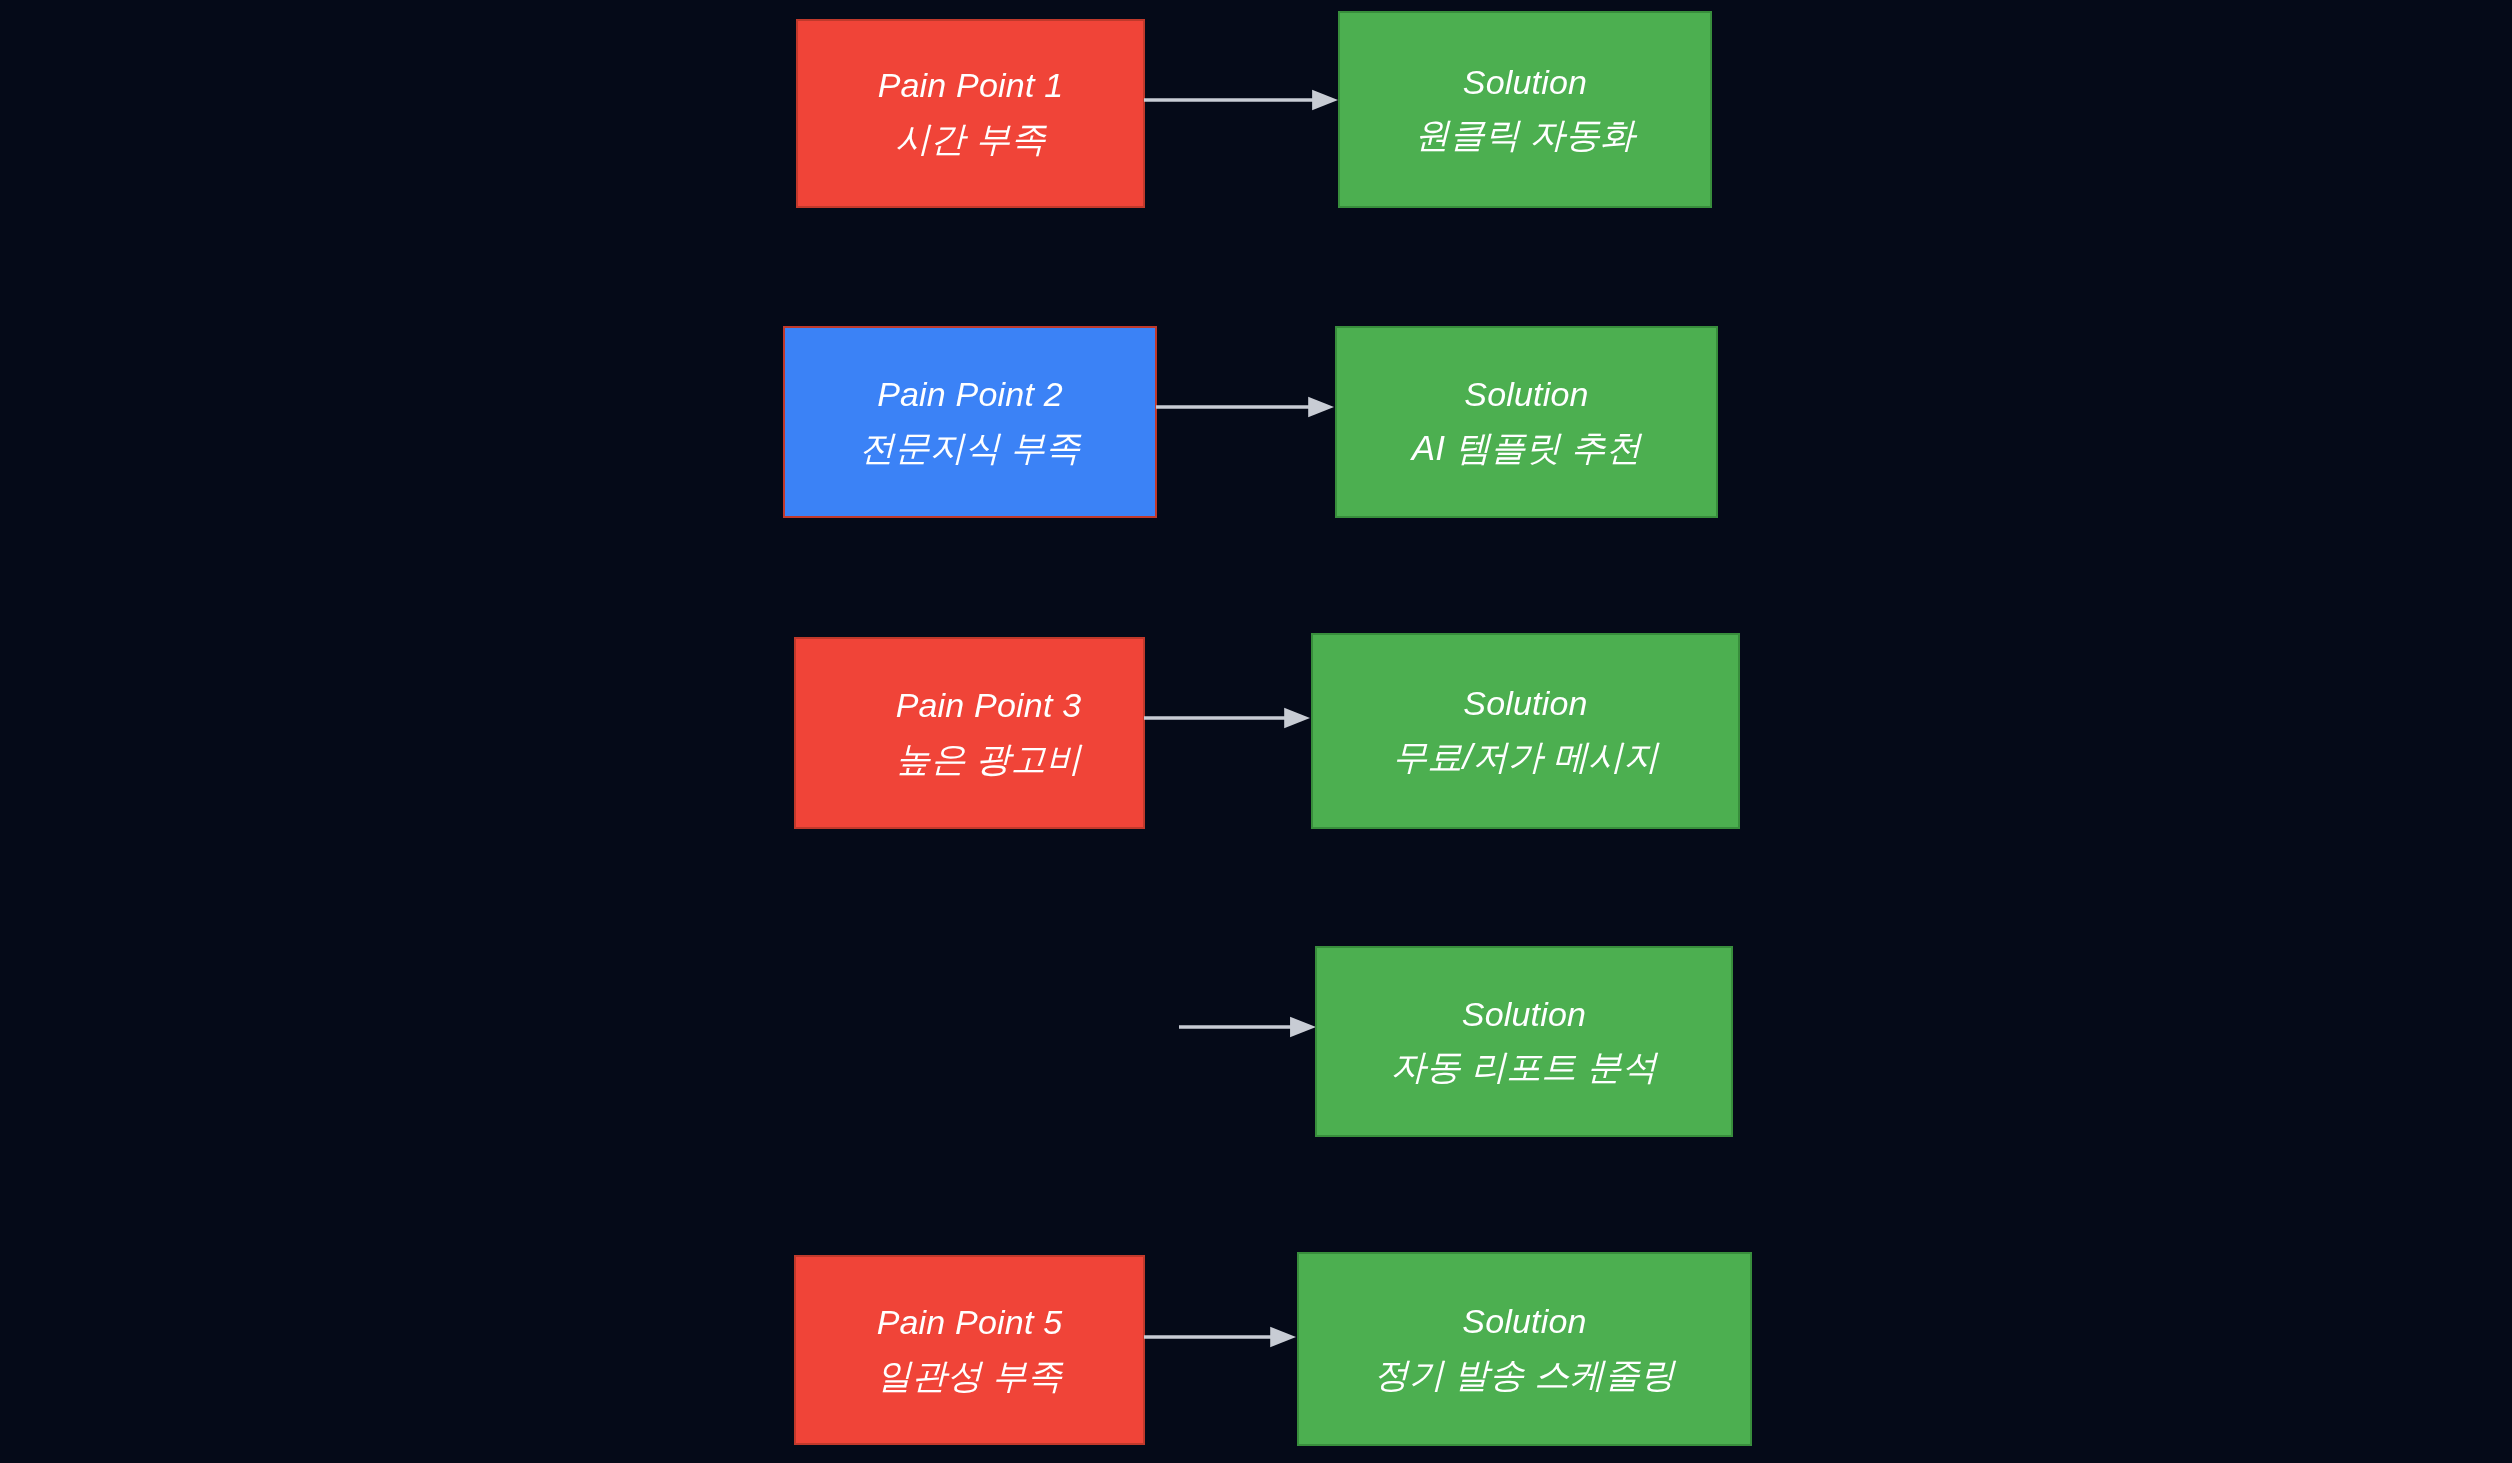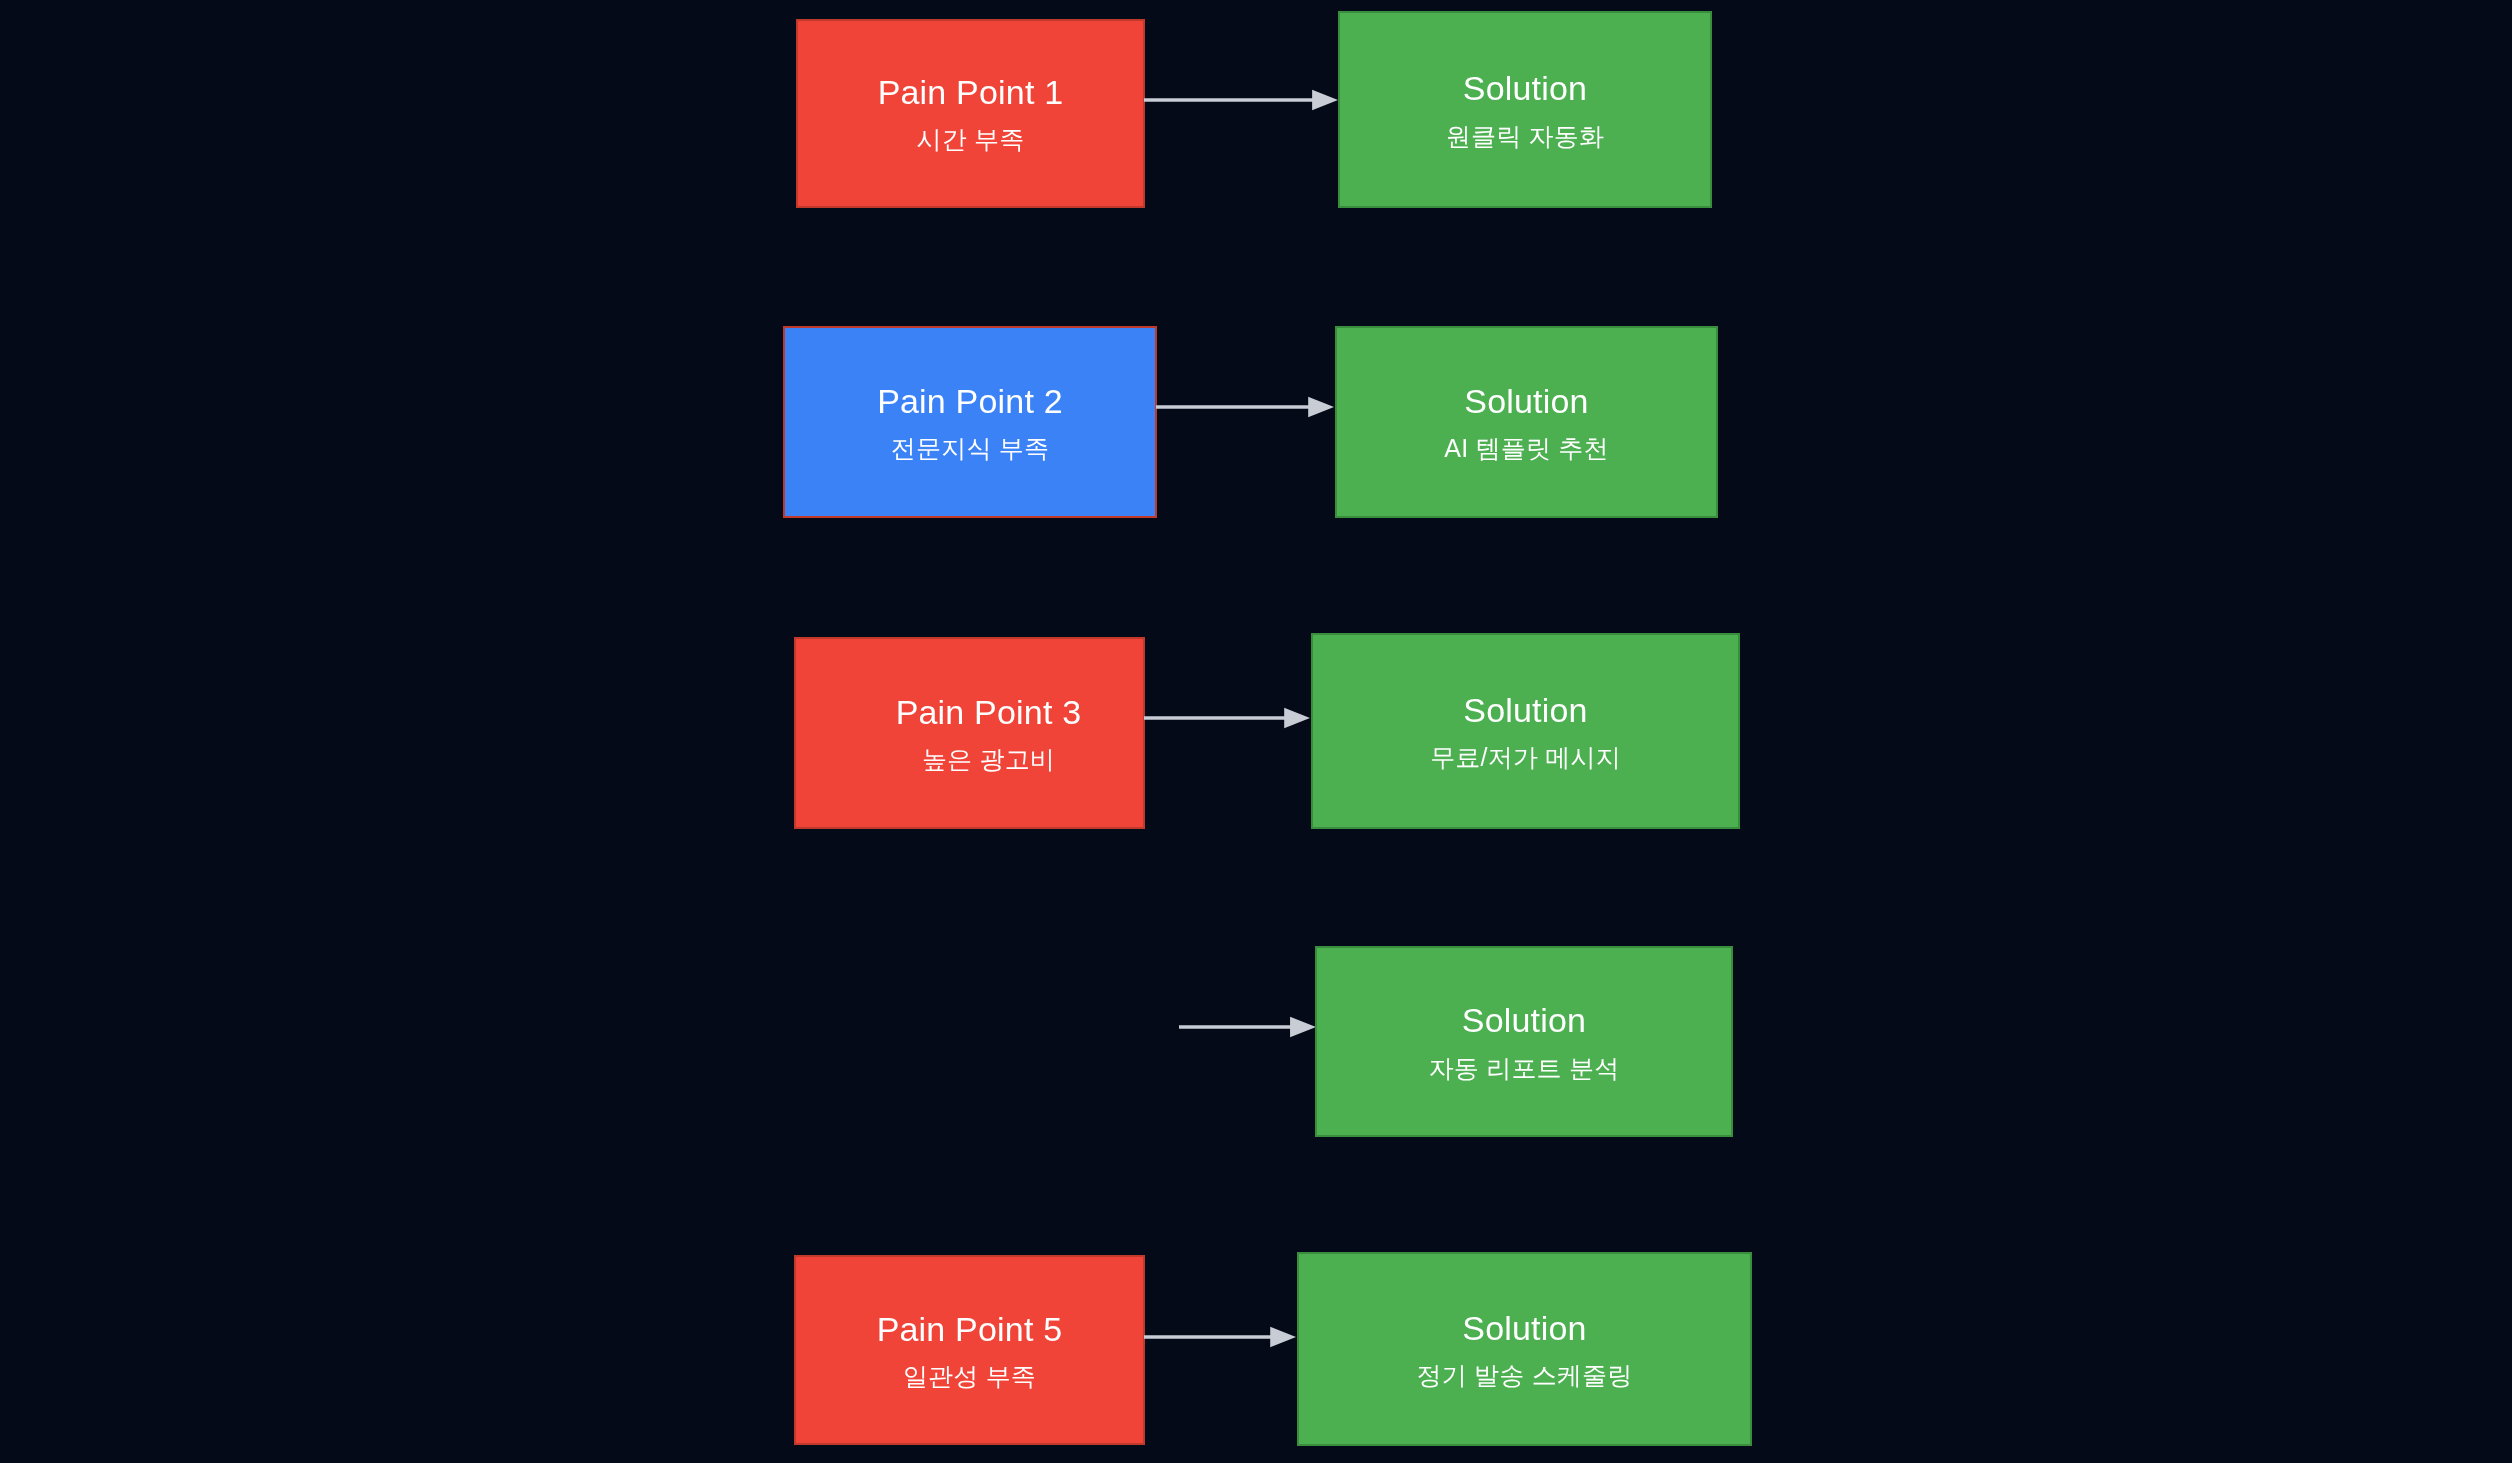--- a/index.html
+++ b/index.html
@@ -28,36 +28,37 @@
     position: absolute;
     box-sizing: border-box;
     display: flex;
     flex-direction: column;
     align-items: center;
     justify-content: center;
     text-align: center;
     color: #ffffff;
     line-height: 1.28;
     letter-spacing: 0.2px;
+    font-style: italic;
   }
   .node.pain {
     background: #f04438;
     border: 2.8px solid #c0392b;
   }
   .node.solution {
     background: #4caf50;
     border: 2.8px solid #388e3c;
   }
   .node .line1 {
     font-size: 34px;
     font-weight: 400;
     white-space: nowrap;
   }
   .node .line2 {
-    font-size: 25px;
+    font-size: 35px;
     font-weight: 400;
     white-space: nowrap;
     margin-top: 9.2px;
   }
   .connector {
     position: absolute;
     height: 28px;
     pointer-events: none;
   }
   .connector svg {

